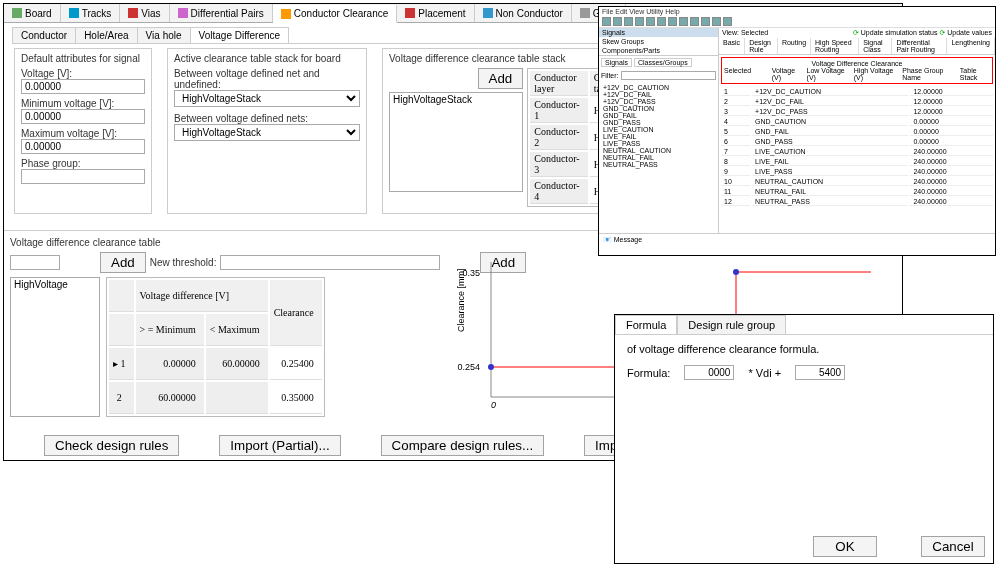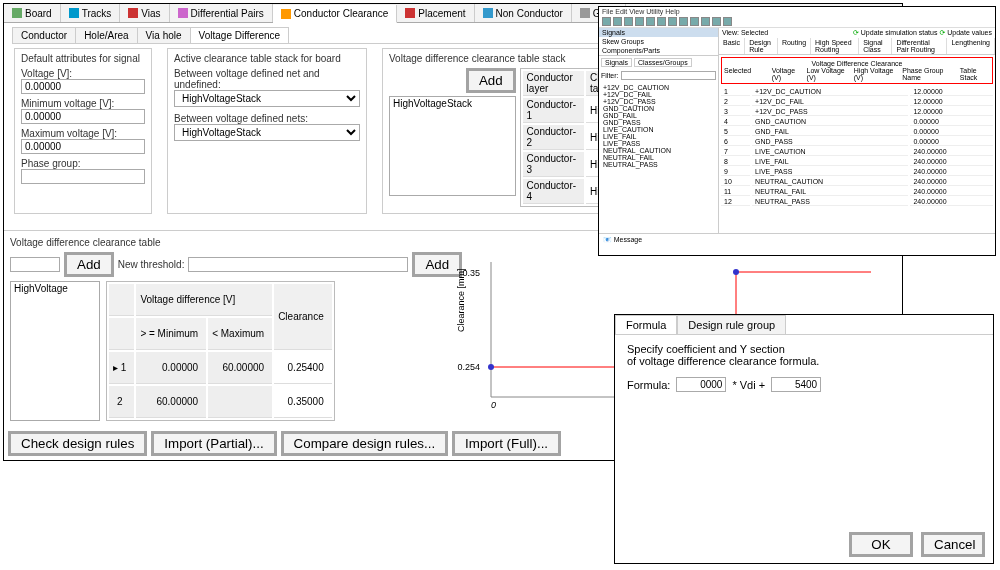--- a/index.html
+++ b/index.html
@@ -7,29 +7,29 @@
   .pane { border: 1px solid #000; background: #fff; position: absolute; }
   .main { left: 3px; top: 3px; width: 900px; height: 458px; }
   .tabs { display: flex; border-bottom: 1px solid #aaa; background: #f3f3f3; }
   .tabs .tab { padding: 3px 8px; border-right: 1px solid #ccc; display: flex; align-items: center; gap: 3px; cursor: pointer; }
   .tabs .tab.active { background: #fff; border-bottom: 1px solid #fff; position: relative; top: 1px; }
   .icon-sq { width: 10px; height: 10px; display: inline-block; }
   .subtabs { display: flex; margin: 4px 8px 0 8px; border-bottom: 1px solid #ccc; }
   .subtabs .tab { padding: 2px 8px; border: 1px solid #ccc; border-bottom: none; margin-right: -1px; background: #f3f3f3; }
   .subtabs .tab.active { background: #fff; }
   .topright { position: absolute; right: 6px; top: 4px; display: flex; align-items: center; gap: 4px; }
-  .btn { border: 3px solid #a3a3a3; background: #f4f4f4; padding: 2px 10px; cursor: pointer; }
+  .btn { border: 1px solid #a3a3a3; background: #f4f4f4; padding: 2px 10px; cursor: pointer; margin-left: 36px; }
   .input { border: 1px solid #aaa; background: #fff; padding: 1px 3px; font-size: 10px; }
   .groupbox { border: 1px solid #ccc; margin: 4px; padding: 4px 6px 6px 6px; position: relative; }
   .flex { display: flex; }
   .col { display: flex; flex-direction: column; }
   .label { font-size: 10px; color: #333; }
   .row3 { display: flex; gap: 7px; margin: 0 6px; }
   .listtab { border: 1px solid #bbb; }
-  .listtab th, .listtab td { border-bottom: 1px solid #ddd; padding: 1px 8px 1px 4px; text-align: left; font-weight: normal; font-size: 10px; background: #fff; }
+  .listtab th, .listtab td { border-bottom: 1px solid #ddd; padding: 1px 8px 1px 4px; text-align: left; font-weight: normal; font-size: 10px; background: #fff; font-family: Liberation Serif, serif; }
   .listtab th { background: #f0f0f0; }
   .listtab td.shade { background: #eee; }
   .bottom-area { border-top: 1px solid #ccc; position: absolute; left: 0; right: 0; top: 226px; bottom: 26px; padding: 6px; }
   .chartbox { position: absolute; left: 452px; top: 248px; width: 430px; height: 160px; }
   .footer { position: absolute; left: 4px; right: 4px; bottom: 4px; display: flex; gap: 4px; align-items: center; }
   .footer .spacer { flex: 1; }
   
   .aux { left: 598px; top: 6px; width: 398px; height: 250px; font-size: 7px; }
   .aux .menubar { font-size: 7px; padding: 1px 3px; color: #333; }
   .aux .toolbar { display: flex; gap: 2px; padding: 1px 3px; border-bottom: 1px solid #ddd; }
@@ -374,23 +374,22 @@
   </div>
   <div class="aux-msg">📧 <span>Message</span></div>
 </div>
 
 <div class="pane formula">
   <div class="tabs2">
     <div class="t active">Formula</div>
     <div class="t">Design rule group</div>
   </div>
   <div class="body">
-    <div>Specify coefficient and Y section</div>
     <div>of voltage difference clearance formula.</div>
-    <div class="flex" style="gap:6px;align-items:center;margin-top:10px">
+    <div class="flex" style="gap:14px;align-items:center;margin-top:10px">
       <span>Formula:</span>
       <input class="input" style="width: 50px; text-align: right;" value="0000">
       <span> * Vdi  + </span>
       <input class="input" style="width: 50px; text-align: right;" value="5400">
     </div>
   </div>
   <div class="foot">
     <button class="btn" style="width:64px">OK</button>
     <button class="btn" style="width:64px">Cancel</button>
   </div>

